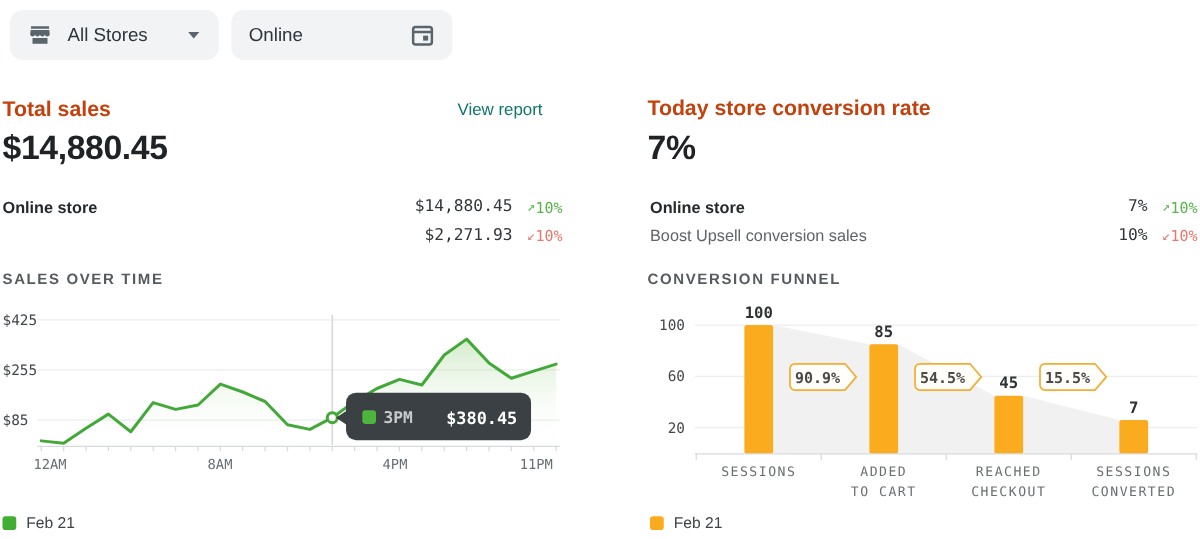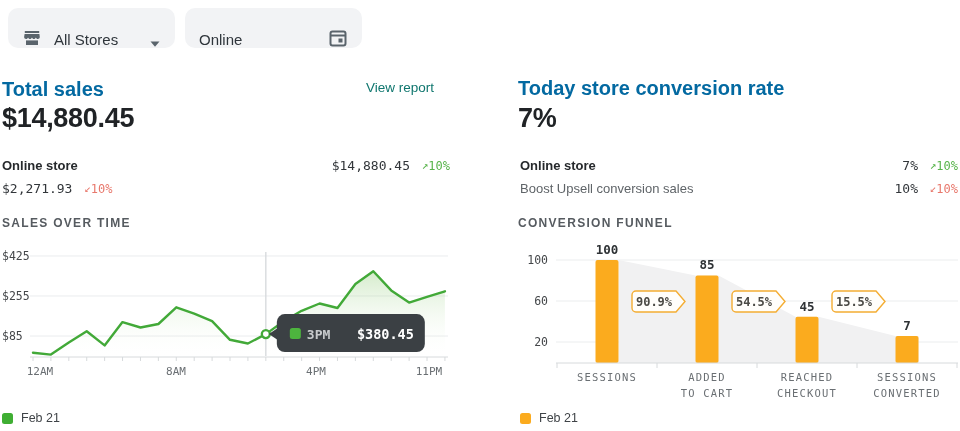--- a/index.html
+++ b/index.html
@@ -1,33 +1,33 @@
 <!DOCTYPE html>
 <html><head>
 <meta charset="utf-8">
 <style>
   html,body{margin:0;padding:0;background:#fff;}
   .page{position:relative;width:960px;height:431px;background:#ffffff;overflow:hidden;
         font-family:"Liberation Sans",sans-serif;color:#202326;}
 
   
   .topbtn{position:absolute;top:8px;height:40px;background:#f2f3f5;border-radius:10px;
-          display:flex;align-items:flex-end;box-sizing:border-box;cursor:pointer;}
+          display:flex;align-items:center;box-sizing:border-box;cursor:pointer;}
   #store-btn{left:8px;width:167px;padding:0 14px;}
   #date-btn{left:185px;width:177px;padding:0 14px;justify-content:space-between;}
   .topbtn .lbl{font-size:15px;color:#2f353b;font-weight:500;}
   #store-btn .lbl{margin:0 0 0 12px;}
   .chev{margin-left:auto;}
 
   
-  .title{position:absolute;font-size:20px;font-weight:700;color:#0369a1;}
+  .title{position:absolute;font-size:17px;font-weight:700;color:#c2410c;}
   .bigval{position:absolute;font-size:27px;font-weight:700;color:#202326;letter-spacing:-0.3px;}
   .link{position:absolute;font-size:13.5px;color:#0f766e;cursor:pointer;text-decoration:none;}
   .rows{position:absolute;display:flex;flex-direction:column;}
-  .mrow{display:flex;align-items:center;height:23px;font-size:13px;}
+  .mrow{display:flex;align-items:center;height:23px;font-size:13px;justify-content:flex-end;}
   .mlabel{flex:1;color:#5f6468;}
   .mrow.first .mlabel{color:#26292c;font-weight:700;}
   .mvalue{font-family:"DejaVu Sans Mono",monospace;color:#32363a;text-align:right;}
   .mdelta{width:34px;margin-left:6px;text-align:right;font-family:"DejaVu Sans Mono",monospace;font-size:12px;}
   .mdelta.up{color:#58b44b;}
   .mdelta.down{color:#e8786c;}
   .mdelta .arr{font-size:11px;position:relative;top:-1px;}
   .seclabel{position:absolute;font-size:12px;font-weight:700;letter-spacing:1.3px;color:#565b60;}
 
   .legend{position:absolute;display:flex;align-items:center;font-size:12.5px;color:#3f4347;}

